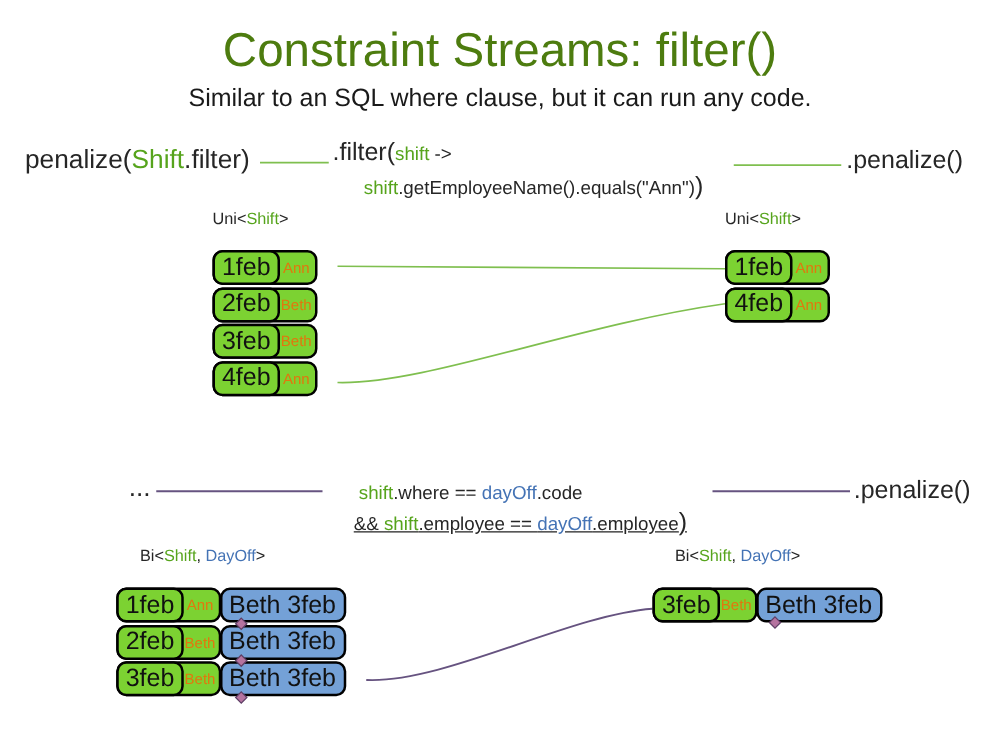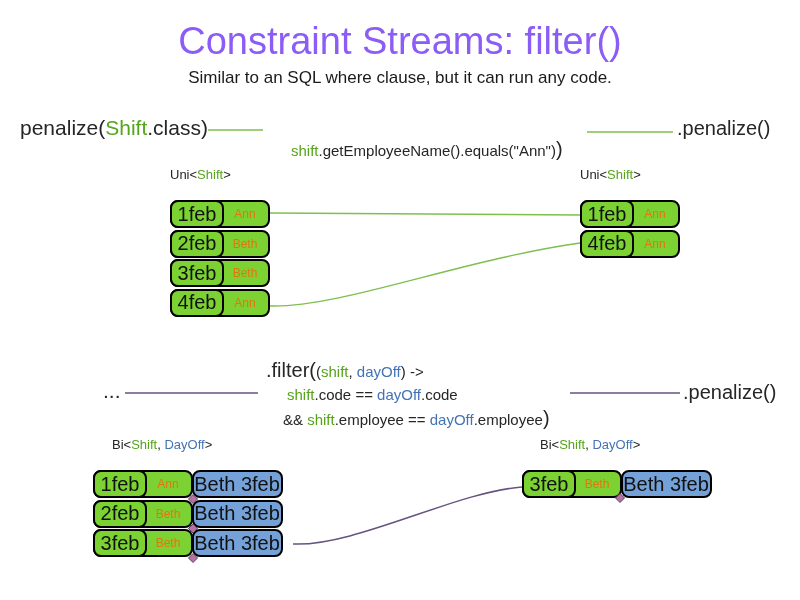--- a/index.html
+++ b/index.html
@@ -1,40 +1,40 @@
 <!DOCTYPE html>
 <html style="--green-fill: #7cd232; --blue-fill: #74a1d7; --text-green: #56a41c; --text-blue: #4473b5; --text-orange: #e2760e; --line-green: #7fbf4f; --line-purple: #665380; --diamond-pink: #b5739f; --diamond-stroke: #5e3f66;"><head>
 <meta charset="utf-8">
 <style>
   html,body{margin:0;padding:0;background:#fff;}
   .slide{position:relative;width:800px;height:600px;background:#fff;overflow:hidden;
          font-family:"Liberation Sans",sans-serif;color:#222;}
   .abs{position:absolute;}
-  .title{left:0;right:0;top:20px;text-align:center;font-size:38px;font-weight:400;color:#8b5cf6;white-space:nowrap;}
-  .subtitle{left:0;right:0;top:68px;text-align:center;font-size:17px;color:#1a1a1a;}
+  .title{left:0;right:0;top:20px;text-align:center;font-size:38px;font-weight:400;color:#4d7c0f;white-space:nowrap;}
+  .subtitle{left:0;right:0;top:68px;text-align:center;font-size:20px;color:#1a1a1a;}
   .code{white-space:pre;line-height:1.15;}
   .seg{display:inline;}
   .c-k{color:#262626;}
   .c-g{color:var(--text-green,#56a41c);}
   .c-b{color:var(--text-blue,#4473b5);}
   .s-lg{font-size:20px;}
   .s-sm{font-size:15px;}
   .hdr{font-size:13px;white-space:nowrap;}
   .tbl{z-index:2;}
   .trow{display:flex;height:28px;margin-bottom:1.5px;position:relative;}
-  .shiftcell{position:relative;width:100px;height:28px;box-sizing:border-box;
+  .shiftcell{position:relative;width:84px;height:28px;box-sizing:border-box;
              background:var(--green-fill,#7cd232);border:2px solid #000;border-radius:8px;}
   .datecell{position:absolute;left:-2px;top:-2px;width:54px;height:28px;box-sizing:border-box;
             border:2px solid #000;border-radius:8px;background:var(--green-fill,#7cd232);
             display:flex;align-items:center;justify-content:center;
             font-size:20px;color:#111;}
   .namecell{position:absolute;left:52px;right:2px;top:0;bottom:0;
             display:flex;align-items:center;justify-content:center;
             font-size:12px;color:var(--text-orange,#e2760e);}
-  .paircell{width:91px;height:28px;box-sizing:border-box;margin-left:-1.5px;
+  .paircell{width:101px;height:28px;box-sizing:border-box;margin-left:-1.5px;
             background:var(--blue-fill,#74a1d7);border:2px solid #000;border-radius:8px;
             display:flex;align-items:center;justify-content:center;
             font-size:20px;color:#111;}
   svg.wires{position:absolute;left:0;top:0;z-index:1;pointer-events:none;}
   svg.marks{position:absolute;left:0;top:0;z-index:3;pointer-events:none;}
 </style>
 </head>
 <body>
 
 <div class="slide">
@@ -45,21 +45,22 @@
     <line x1="270" y1="213" x2="580" y2="215" stroke-width="1.4" stroke="#7fbf4f"></line>
     <path d="M270,306 C340,308 460,260 580,243" fill="none" stroke-width="1.4" stroke="#7fbf4f"></path>
     <line x1="125" y1="393" x2="258" y2="393" stroke-width="1.5" stroke="#665380"></line>
     <line x1="570" y1="393" x2="680" y2="393" stroke-width="1.5" stroke="#665380"></line>
     <path d="M293,544 C355,547 455,492 522,487" fill="none" stroke-width="1.5" stroke="#665380"></path>
   </svg>
 
   <div class="abs title">Constraint Streams: filter()</div>
   <div class="abs subtitle">Similar to an SQL where clause, but it can run any code.</div>
 
-  <div class="abs code" style="left:20px;top:116px;font-size:21px;"><span class="seg c-k">penalize(</span><span class="seg c-g">Shift</span><span class="seg c-k">.class)</span></div>
+  <div class="abs code" style="left:20px;top:116px;font-size:21px;"><span class="seg c-k">penalize(</span><span class="seg c-g">Shift</span><span class="seg c-k">.filter)</span></div>
+  <div class="abs code" style="left:266px;top:111px;"><span class="seg c-k s-lg">.filter(</span><span class="seg c-g s-sm">shift</span><span class="seg c-k s-sm"> -&gt;</span></div>
   <div class="abs code" style="left:291px;top:138px;"><span class="seg c-g s-sm">shift</span><span class="seg c-k s-sm">.getEmployeeName().equals("Ann")</span><span class="seg c-k s-lg">)</span></div>
   <div class="abs code s-lg c-k" style="left:677px;top:117px;">.penalize()</div>
 
   <div class="abs hdr" style="left:170px;top:167px;"><span class="seg c-k">Uni&lt;</span><span class="seg c-g">Shift</span><span class="seg c-k">&gt;</span></div>
   <div class="abs hdr" style="left:580px;top:167px;"><span class="seg c-k">Uni&lt;</span><span class="seg c-g">Shift</span><span class="seg c-k">&gt;</span></div>
 
   <div class="abs tbl" style="left:170px;top:200px;">
       <div class="trow">
         <div class="shiftcell">
           <div class="datecell">1feb</div>
@@ -94,23 +95,22 @@
       </div>
       <div class="trow">
         <div class="shiftcell">
           <div class="datecell">4feb</div>
           <div class="namecell">Ann</div>
         </div>
       </div>
     </div>
 
   <div class="abs code c-k" style="left:103px;top:379px;font-size:21px;">...</div>
-  <div class="abs code" style="left:266px;top:359px;"><span class="seg c-k s-lg">.filter(</span><span class="seg c-k s-sm">(</span><span class="seg c-g s-sm">shift</span><span class="seg c-k s-sm">, </span><span class="seg c-b s-sm">dayOff</span><span class="seg c-k s-sm">) -&gt;</span></div>
-  <div class="abs code" style="left:287px;top:386px;"><span class="seg c-g s-sm">shift</span><span class="seg c-k s-sm">.code == </span><span class="seg c-b s-sm">dayOff</span><span class="seg c-k s-sm">.code</span></div>
-  <div class="abs code" style="left:283px;top:407px;"><span class="seg c-k s-sm">&amp;&amp; </span><span class="seg c-g s-sm">shift</span><span class="seg c-k s-sm">.employee == </span><span class="seg c-b s-sm">dayOff</span><span class="seg c-k s-sm">.employee</span><span class="seg c-k s-lg">)</span></div>
+  <div class="abs code" style="left:287px;top:386px;"><span class="seg c-g s-sm">shift</span><span class="seg c-k s-sm">.where == </span><span class="seg c-b s-sm">dayOff</span><span class="seg c-k s-sm">.code</span></div>
+  <div class="abs code" style="left:283px;top:407px;text-decoration:underline;"><span class="seg c-k s-sm">&amp;&amp; </span><span class="seg c-g s-sm">shift</span><span class="seg c-k s-sm">.employee == </span><span class="seg c-b s-sm">dayOff</span><span class="seg c-k s-sm">.employee</span><span class="seg c-k s-lg">)</span></div>
   <div class="abs code s-lg c-k" style="left:683px;top:381px;">.penalize()</div>
 
   <div class="abs hdr" style="left:112px;top:437px;"><span class="seg c-k">Bi&lt;</span><span class="seg c-g">Shift</span><span class="seg c-k">, </span><span class="seg c-b">DayOff</span><span class="seg c-k">&gt;</span></div>
   <div class="abs hdr" style="left:540px;top:437px;"><span class="seg c-k">Bi&lt;</span><span class="seg c-g">Shift</span><span class="seg c-k">, </span><span class="seg c-b">DayOff</span><span class="seg c-k">&gt;</span></div>
 
   <div class="abs tbl" style="left:93px;top:470px;">
       <div class="trow">
         <div class="shiftcell">
           <div class="datecell">1feb</div>
           <div class="namecell">Ann</div>

